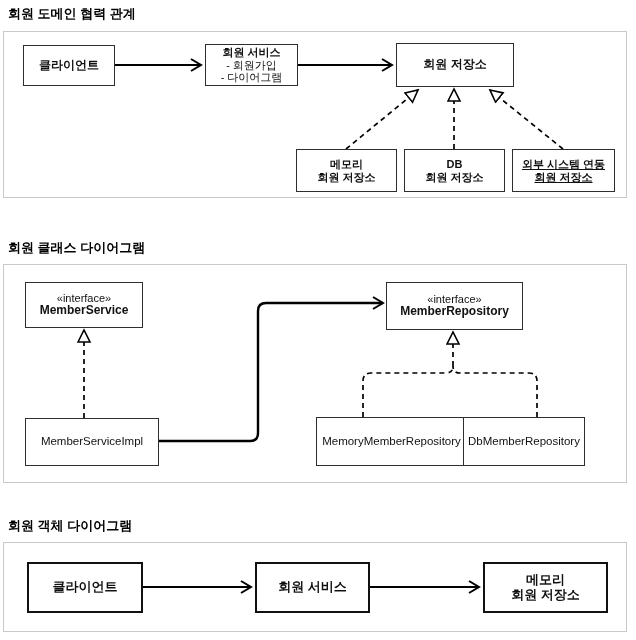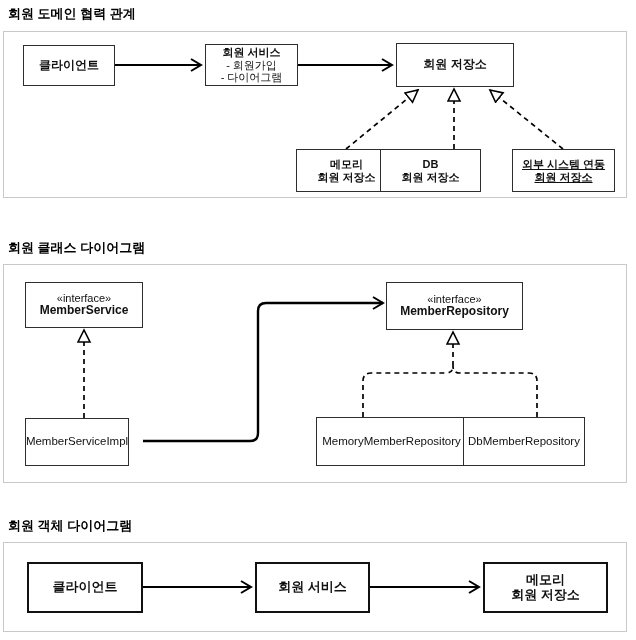--- a/index.html
+++ b/index.html
@@ -80,41 +80,41 @@
 
   <div class="box fs12" style="left:396px;top:43px;width:118px;height:44px;">
     <div class="b nowrap">회원 저장소</div>
   </div>
 
   <div class="box fs11" style="left:296px;top:149px;width:101px;height:43px;">
     <div class="b nowrap">메모리</div>
     <div class="b nowrap">회원 저장소</div>
   </div>
 
-  <div class="box fs11" style="left:380px;top:149px;width:101px;height:43px;">
+  <div class="box fs11" style="left:404px;top:149px;width:101px;height:43px;">
     <div class="b nowrap">DB</div>
     <div class="b nowrap">회원 저장소</div>
   </div>
 
   <div class="box fs11" style="left:512px;top:149px;width:103px;height:43px;text-decoration:underline;">
     <div class="b nowrap">외부 시스템 연동</div>
     <div class="b nowrap">회원 저장소</div>
   </div>
 
   <div class="box" style="left:25px;top:282px;width:118px;height:46px;">
     <div class="fs11 nowrap">«interface»</div>
     <div class="b fs12 nowrap">MemberService</div>
   </div>
 
   <div class="box" style="left:386px;top:282px;width:137px;height:48px;">
     <div class="fs11 nowrap">«interface»</div>
     <div class="b fs12 nowrap">MemberRepository</div>
   </div>
 
-  <div class="box" style="left:25px;top:418px;width:104px;height:48px;align-items:center;">
+  <div class="box" style="left:25px;top:418px;width:134px;height:48px;align-items:center;">
     <div class="impl-label">MemberServiceImpl</div>
   </div>
 
   <div class="box" style="left:288px;top:417px;width:151px;height:49px;margin-left:28px;">
     <div class="impl-label">MemoryMemberRepository</div>
   </div>
 
   <div class="box" style="left:463px;top:417px;width:122px;height:49px;">
     <div class="impl-label">DbMemberRepository</div>
   </div>

